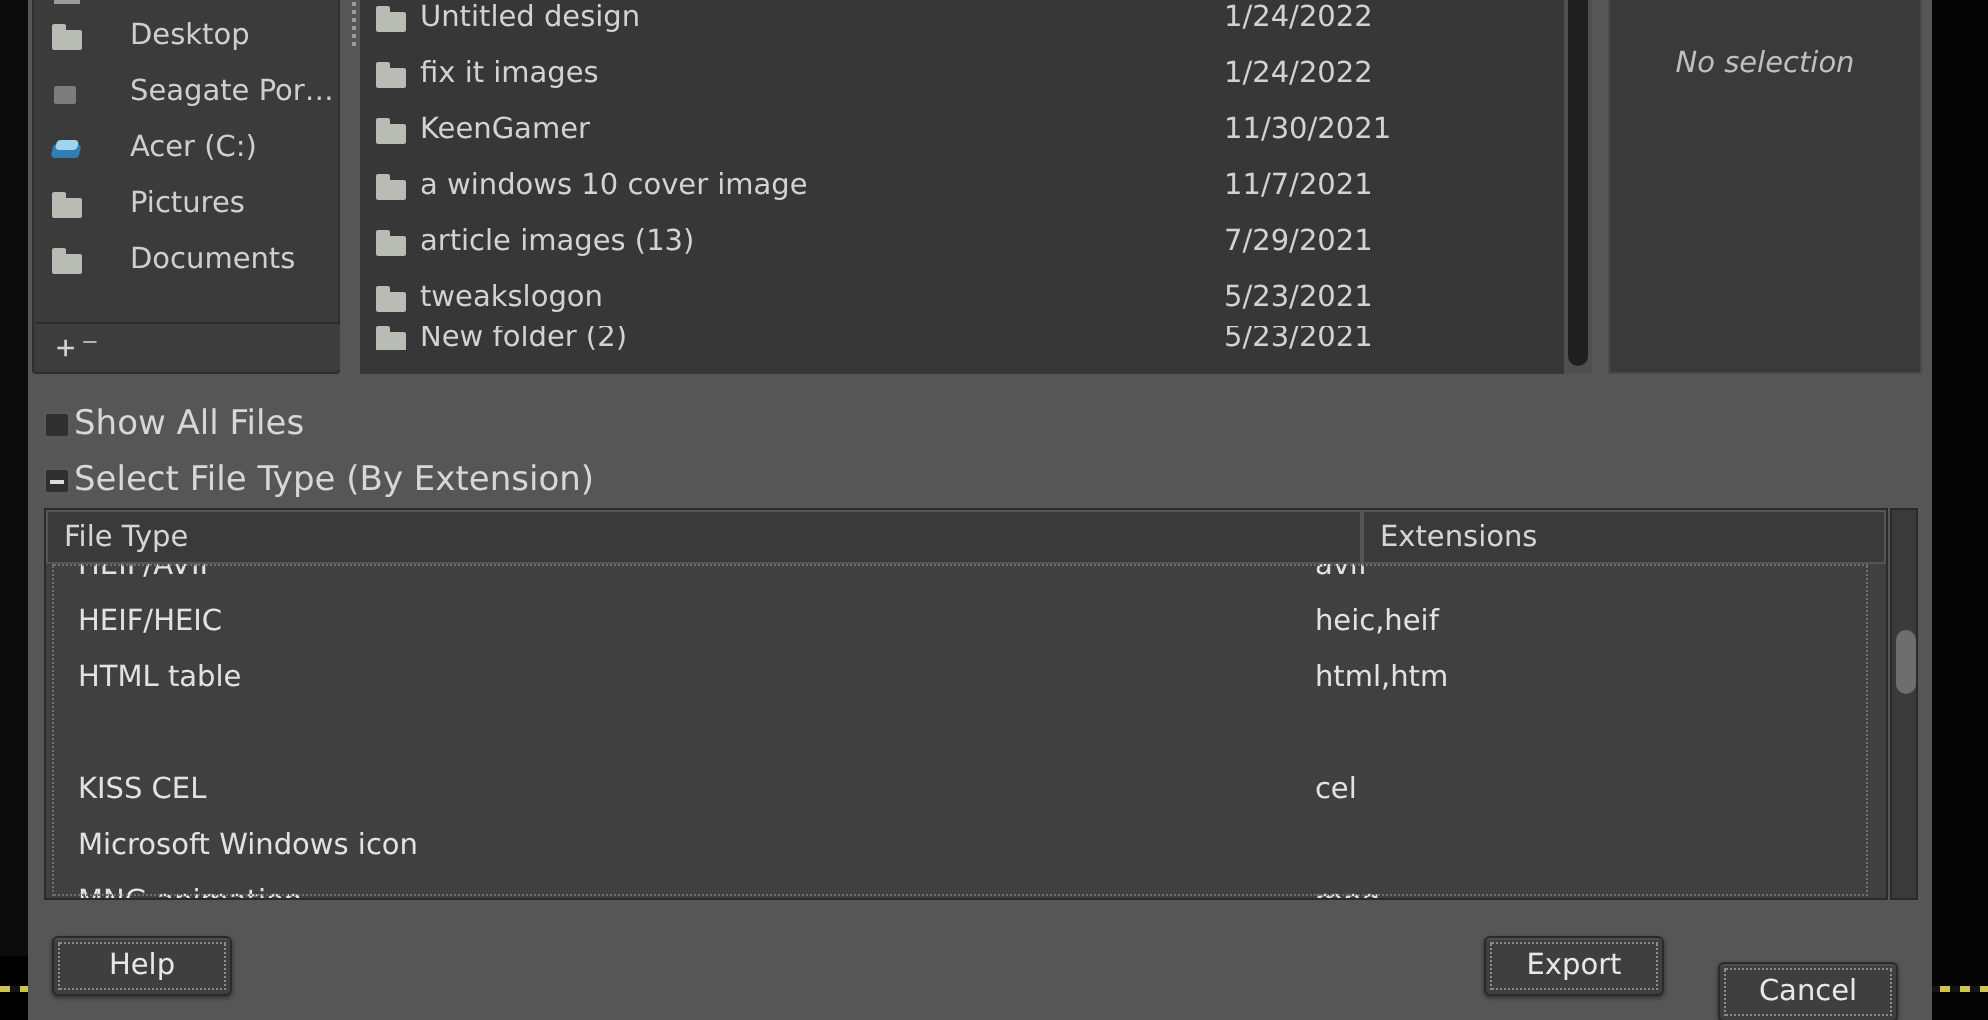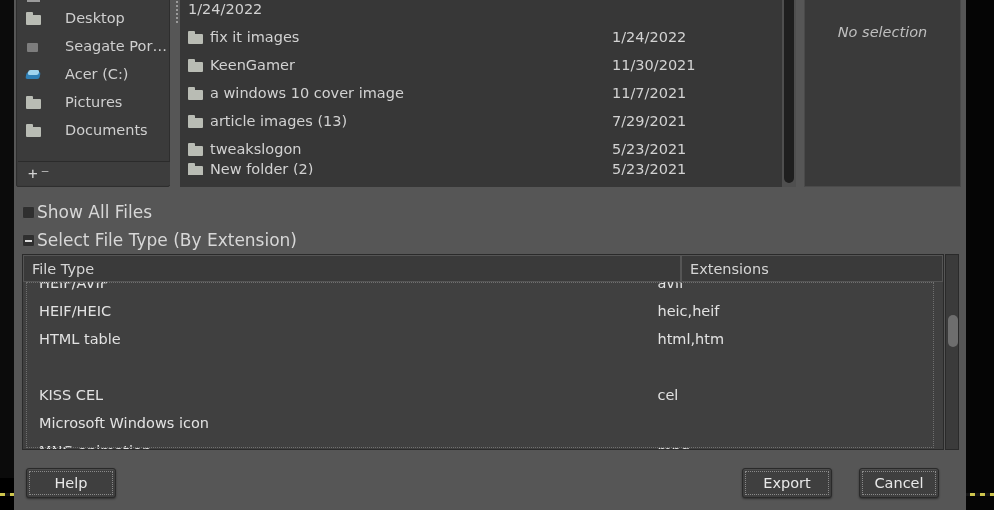--- a/index.html
+++ b/index.html
@@ -211,21 +211,21 @@
     background: #3f3f3f;
     border: 1px solid #2a2a2a;
     border-radius: 3px;
     color: #e8e8e8; font-size: 14.5px;
     display: flex; align-items: center; justify-content: center;
     box-shadow: inset 0 1px 0 #4d4d4d, 0 1px 2px rgba(0,0,0,.45);
     cursor: default;
   }
   .btn-help   { left: 12px;  top: 469px; width: 90px;  height: 30px; }
   .btn-export { left: 728px; top: 469px; width: 90px;  height: 30px; }
-  .btn-cancel { left: 845px; top: 469px; width: 80px;  height: 30px; }
+  .btn-cancel { left: 845px; top: 482px; width: 90px;  height: 30px; }
   .btn-focus { outline: 1px dotted #8a8a8a; outline-offset: -4px; }
 
   
   .top-artifact {
     position: absolute; left: 48px; top: -3px; width: 28px; height: 6px;
     background: #5a5a5a; border-radius: 1px;
   }
 </style>
 </head>
 <body>
@@ -271,20 +271,24 @@
         <div class="places-toolbar">
           <span class="pt-btn">+</span>
           <span class="pt-btn minus">–</span>
         </div>
       </div>
 
       <div class="pane-handle"></div>
 
       <div class="filelist">
         <div class="file-row">
+          <span class="file-name">
+            <span class="ico folder"></span>
+            <span>Untitled design</span>
+          </span>
           <span class="file-date">1/24/2022</span>
         </div>
         <div class="file-row">
           <span class="file-name">
             <span class="ico folder"></span>
             <span>fix it images</span>
           </span>
           <span class="file-date">1/24/2022</span>
         </div>
         <div class="file-row">

